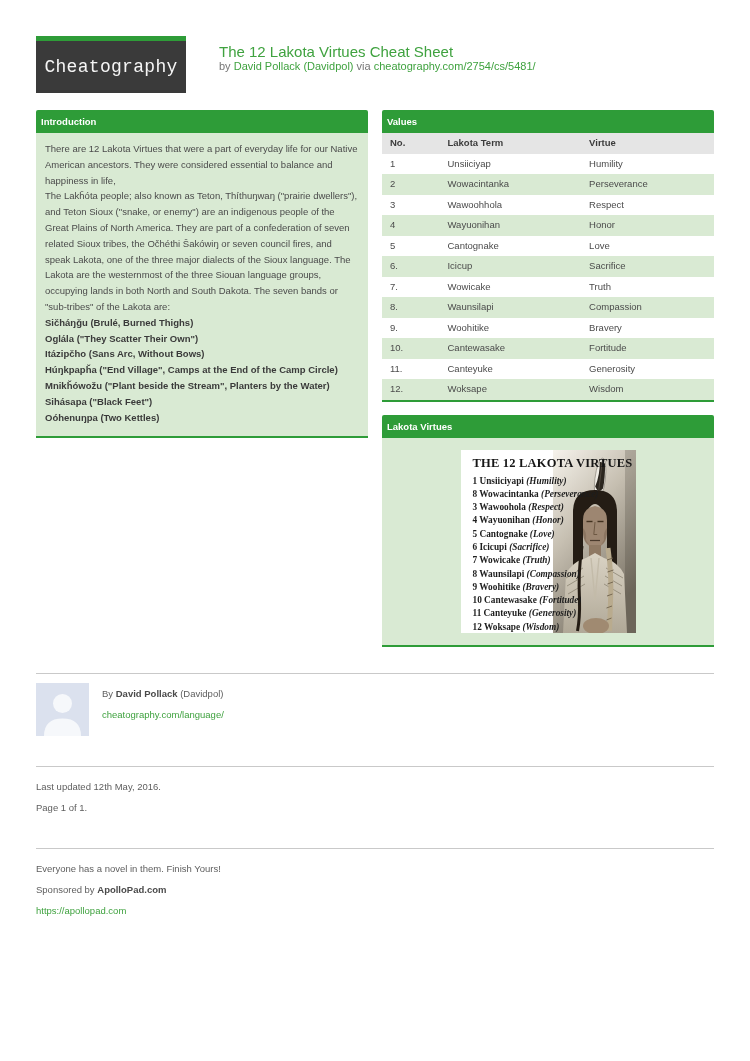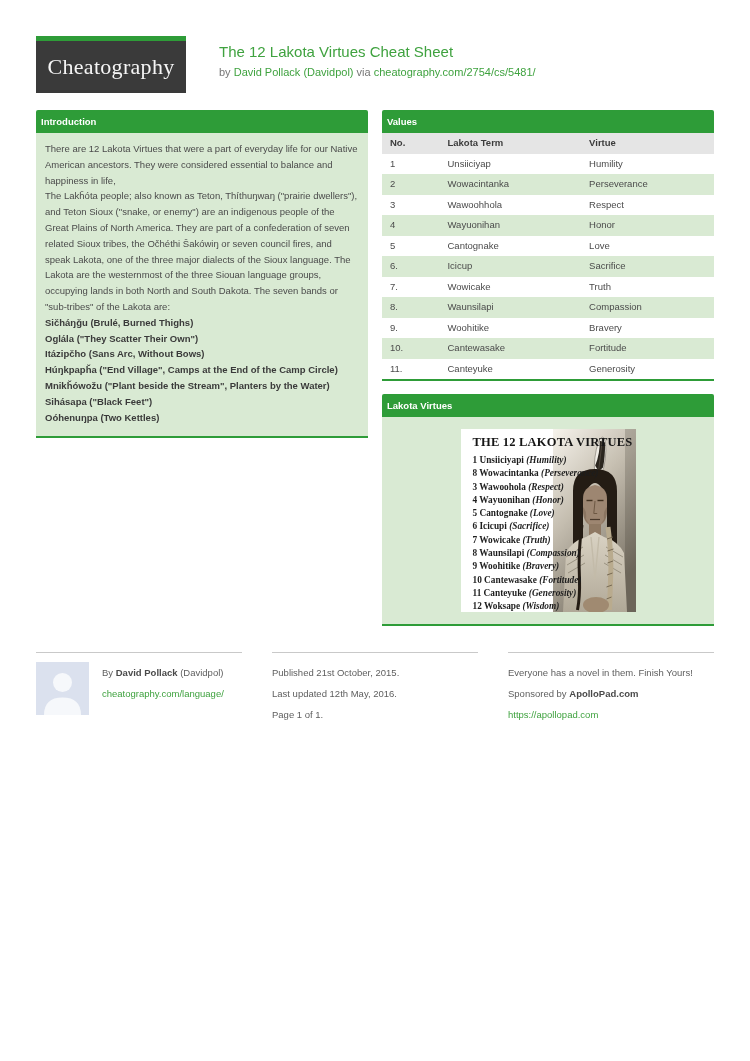--- a/index.html
+++ b/index.html
@@ -2,24 +2,24 @@
 <html><head>
 <meta charset="utf-8">
 <style>
   html,body{margin:0;padding:0;background:#fff;}
   body{width:750px;height:1061px;position:relative;font-family:"Liberation Sans",sans-serif;-webkit-font-smoothing:antialiased;}
   .page{position:absolute;inset:0;background:#fff;overflow:hidden;}
 
   
   .header{display:flex;align-items:flex-start;margin:36px 36px 0 36px;}
   .logo{width:150px;height:52px;background:#3a3a3a;border-top:5px solid #2e9c38;display:flex;align-items:center;justify-content:center;cursor:pointer;}
-  .logo span{font-family:Liberation Serif, serif;font-size:22px;color:#f5f5f5;letter-spacing:0.3px;}
+  .logo span{font-family:Liberation Mono, monospace;font-size:18px;color:#f5f5f5;letter-spacing:0.3px;}
   .titles{margin-left:33px;padding-top:7px;}
   .page-title{font-size:15px;color:#3fa23f;}
-  .byline{font-size:11px;color:#767676;margin-top:6px;}
+  .byline{font-size:11px;color:#767676;}
   .byline a{color:#3fa23f;text-decoration:none;cursor:pointer;}
 
   
   .columns{display:flex;gap:14px;margin:17px 36px 0 36px;align-items:flex-start;}
   .col{flex:1;min-width:0;}
 
   
   .section{margin-bottom:13px;}
   .section-bar{background:#2e9c38;color:#fff;font-weight:bold;font-size:9.5px;padding:6px 5px;border-radius:2px 2px 0 0;}
   .section-body{background:#d9ead3;border-bottom:2px solid #2e9c38;}
@@ -40,21 +40,21 @@
   .lakota-body{padding:12px 0;display:flex;justify-content:center;}
   .virtues-card{width:175px;height:183px;background:#fff;position:relative;overflow:hidden;font-family:"Liberation Serif",serif;}
   .card-photo{position:absolute;right:0;top:0;width:83px;height:183px;z-index:1;}
   .card-text{position:relative;z-index:2;padding:6px 0 0 12px;}
   .card-title{font-size:12.5px;font-weight:bold;color:#161616;letter-spacing:0.2px;white-space:nowrap;}
   .vlines{margin-top:4px;}
   .vline{font-size:9.3px;font-weight:bold;line-height:13.3px;color:#1d1d1d;white-space:nowrap;}
   .vline .virtue{font-style:italic;}
 
   
-  .footer{display:flex;gap:30px;margin:13px 36px 0 36px;}
+  .footer{display:flex;gap:30px;margin:13px 36px 0 36px;flex-direction:column;}
   .fcol{flex:1;min-width:0;border-top:1px solid #c9c9c9;padding-top:9px;font-size:9.5px;color:#5e5e5e;line-height:21px;}
   .fcol a{color:#3fa23f;text-decoration:none;cursor:pointer;display:inline-block;}
   .author-row{display:flex;}
   .avatar{width:53px;height:53px;flex:0 0 53px;}
   .author-text{margin-left:13px;}
   .bold{font-weight:bold;color:#4a4a4a;}
 </style>
 </head>
 <body>
 
@@ -151,20 +151,25 @@
                 </tr>
                 <tr>
                   <td>10.</td>
                   <td>Cantewasake</td>
                   <td>Fortitude</td>
                 </tr>
                 <tr>
                   <td>11.</td>
                   <td>Canteyuke</td>
                   <td>Generosity</td>
+                </tr>
+                <tr>
+                  <td>12.</td>
+                  <td>Woksape</td>
+                  <td>Wisdom</td>
                 </tr>
               </tbody>
           </table>
         </div>
       </div>
 
       <div class="section">
         <div class="section-bar">Lakota Virtues</div>
         <div class="section-body lakota-body">
           <div class="virtues-card">
@@ -244,21 +249,20 @@
           <circle cx="26.5" cy="20.5" r="9.5" fill="#f6f8fb"></circle>
           <path d="M8 53 Q8 35.5 26.5 35.5 Q45 35.5 45 53 Z" fill="#f6f8fb"></path>
         </svg>
         <div class="author-text">
           <div><span>By </span><span class="bold">David Pollack</span><span> (Davidpol)</span></div>
           <div><a>cheatography.com/language/</a></div>
         </div>
       </div>
     </div>
     <div class="fcol">
-      <div>Published 21st October, 2015.</div>
       <div>Last updated 12th May, 2016.</div>
       <div>Page 1 of 1.</div>
     </div>
     <div class="fcol">
       <div>Everyone has a novel in them. Finish Yours!</div>
       <div><span>Sponsored by </span><span class="bold">ApolloPad.com</span></div>
       <div><a>https://apollopad.com</a></div>
     </div>
   </div>
 

